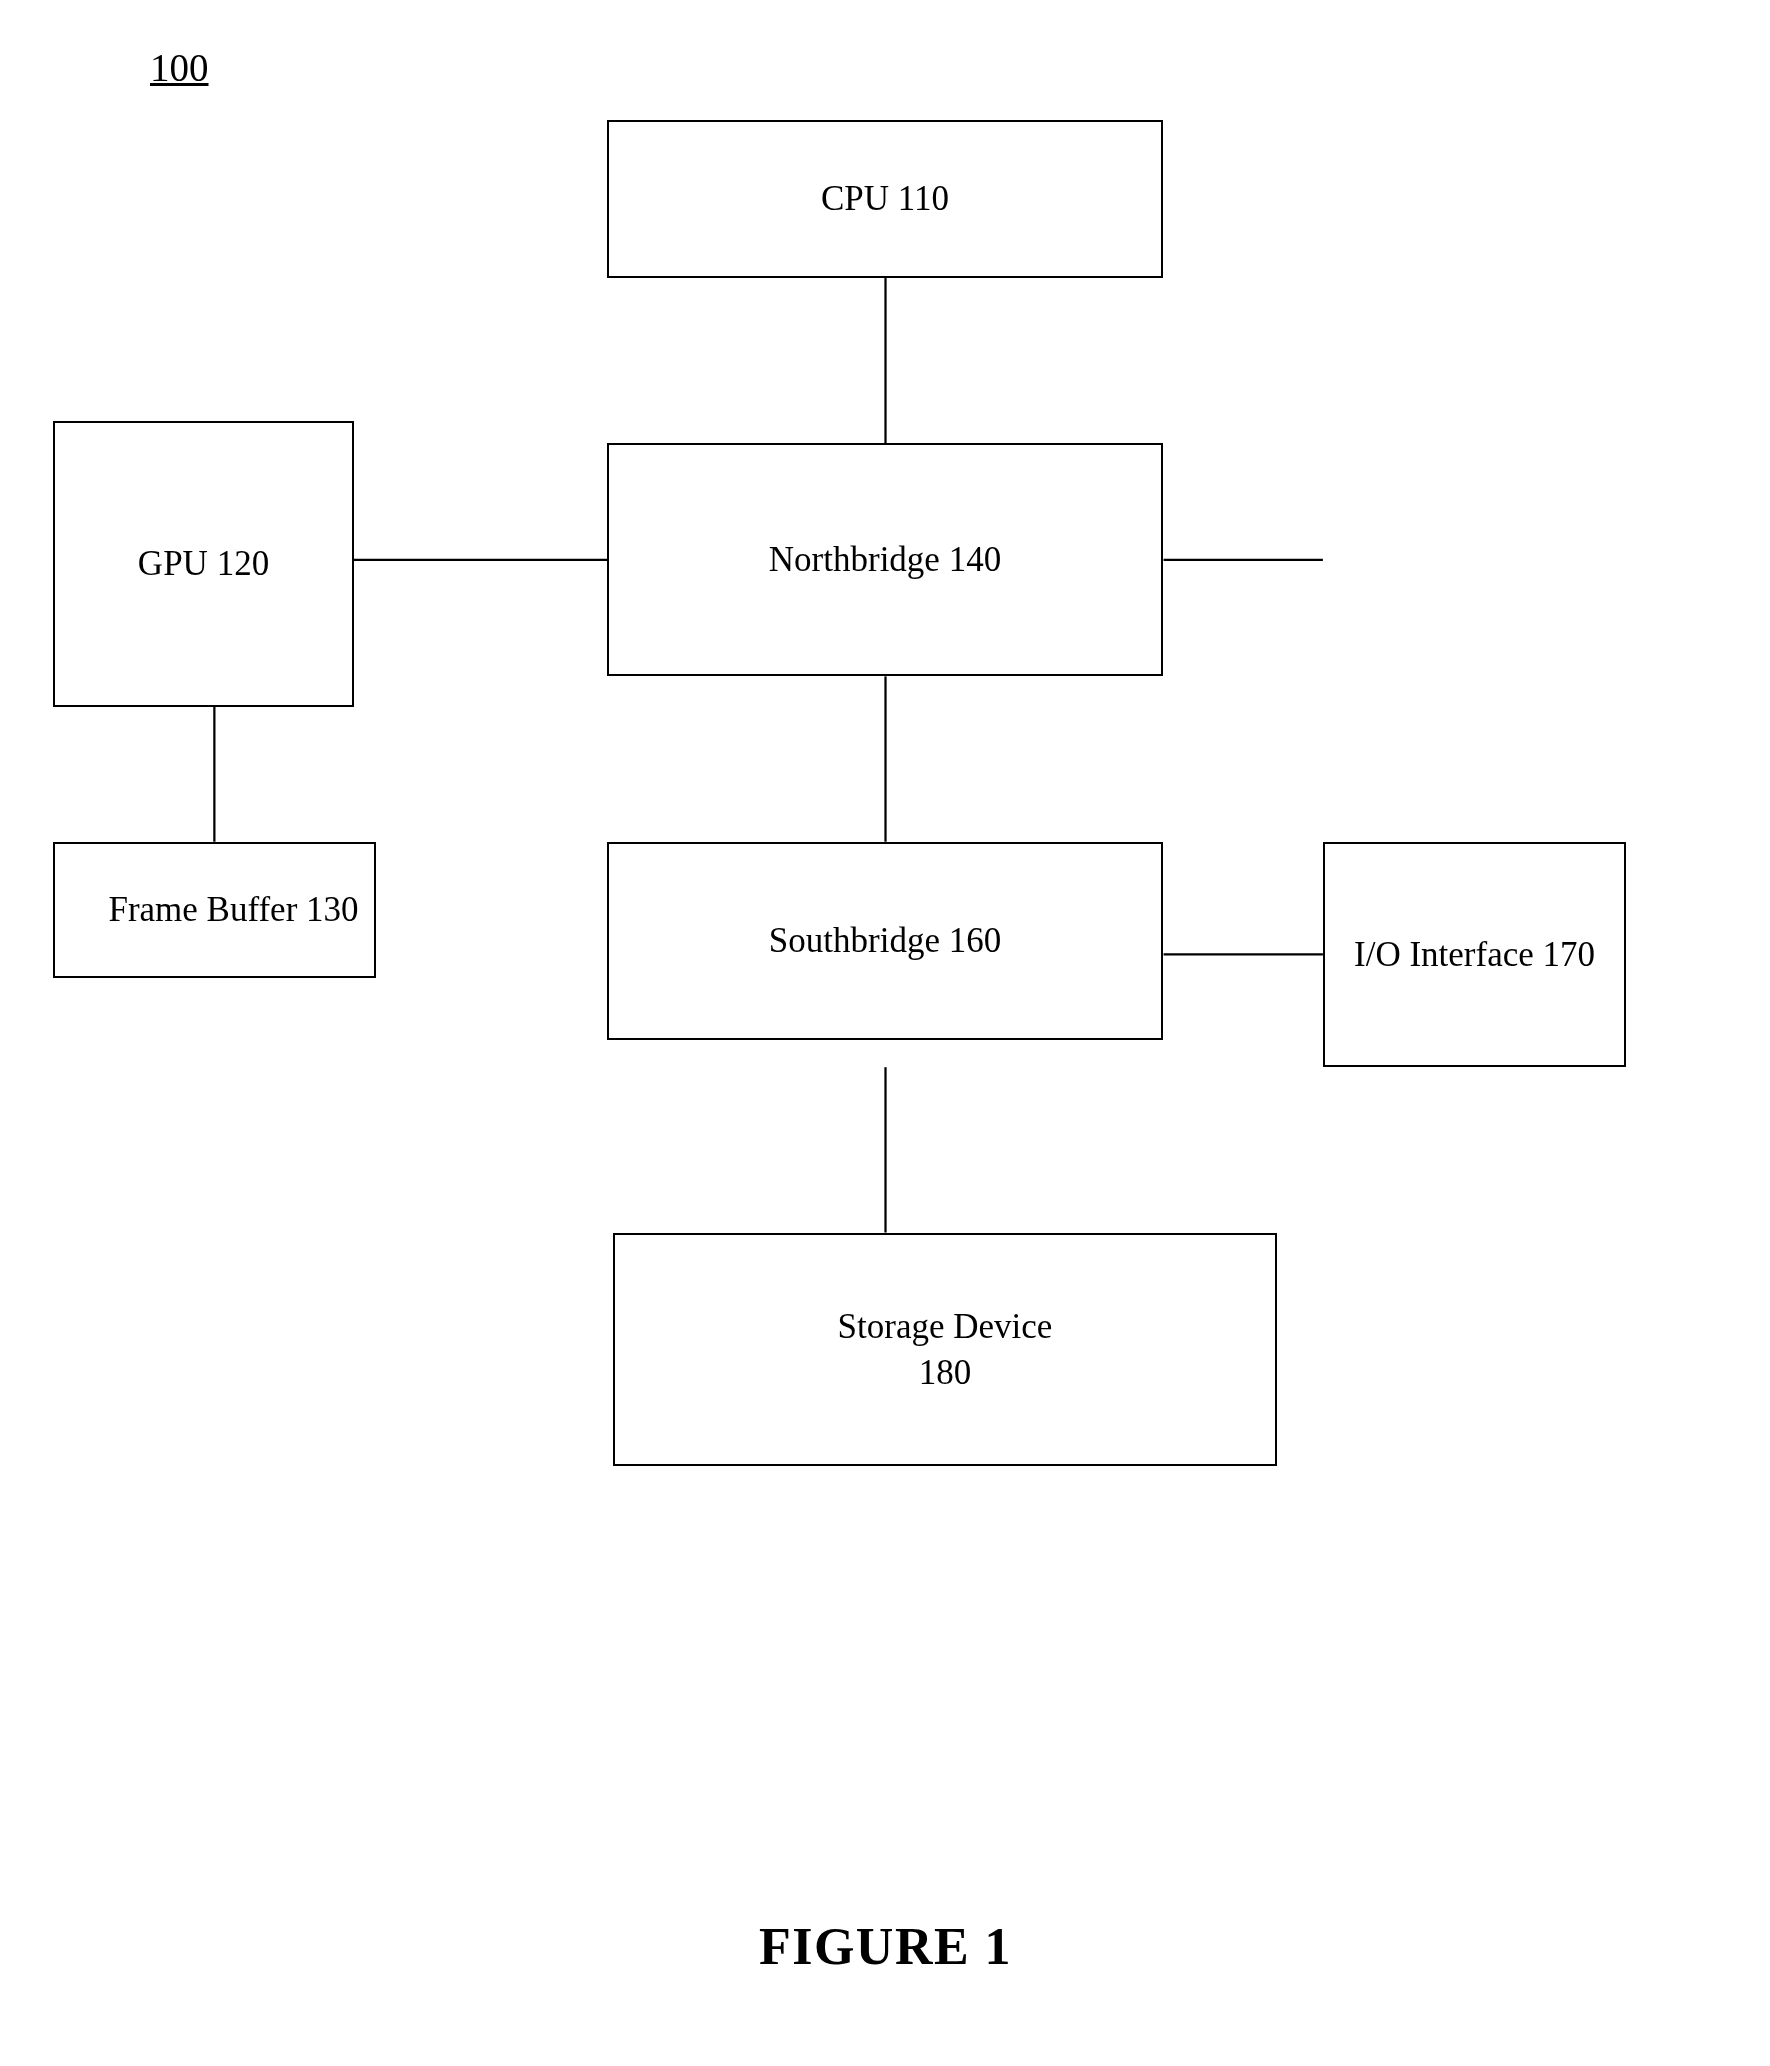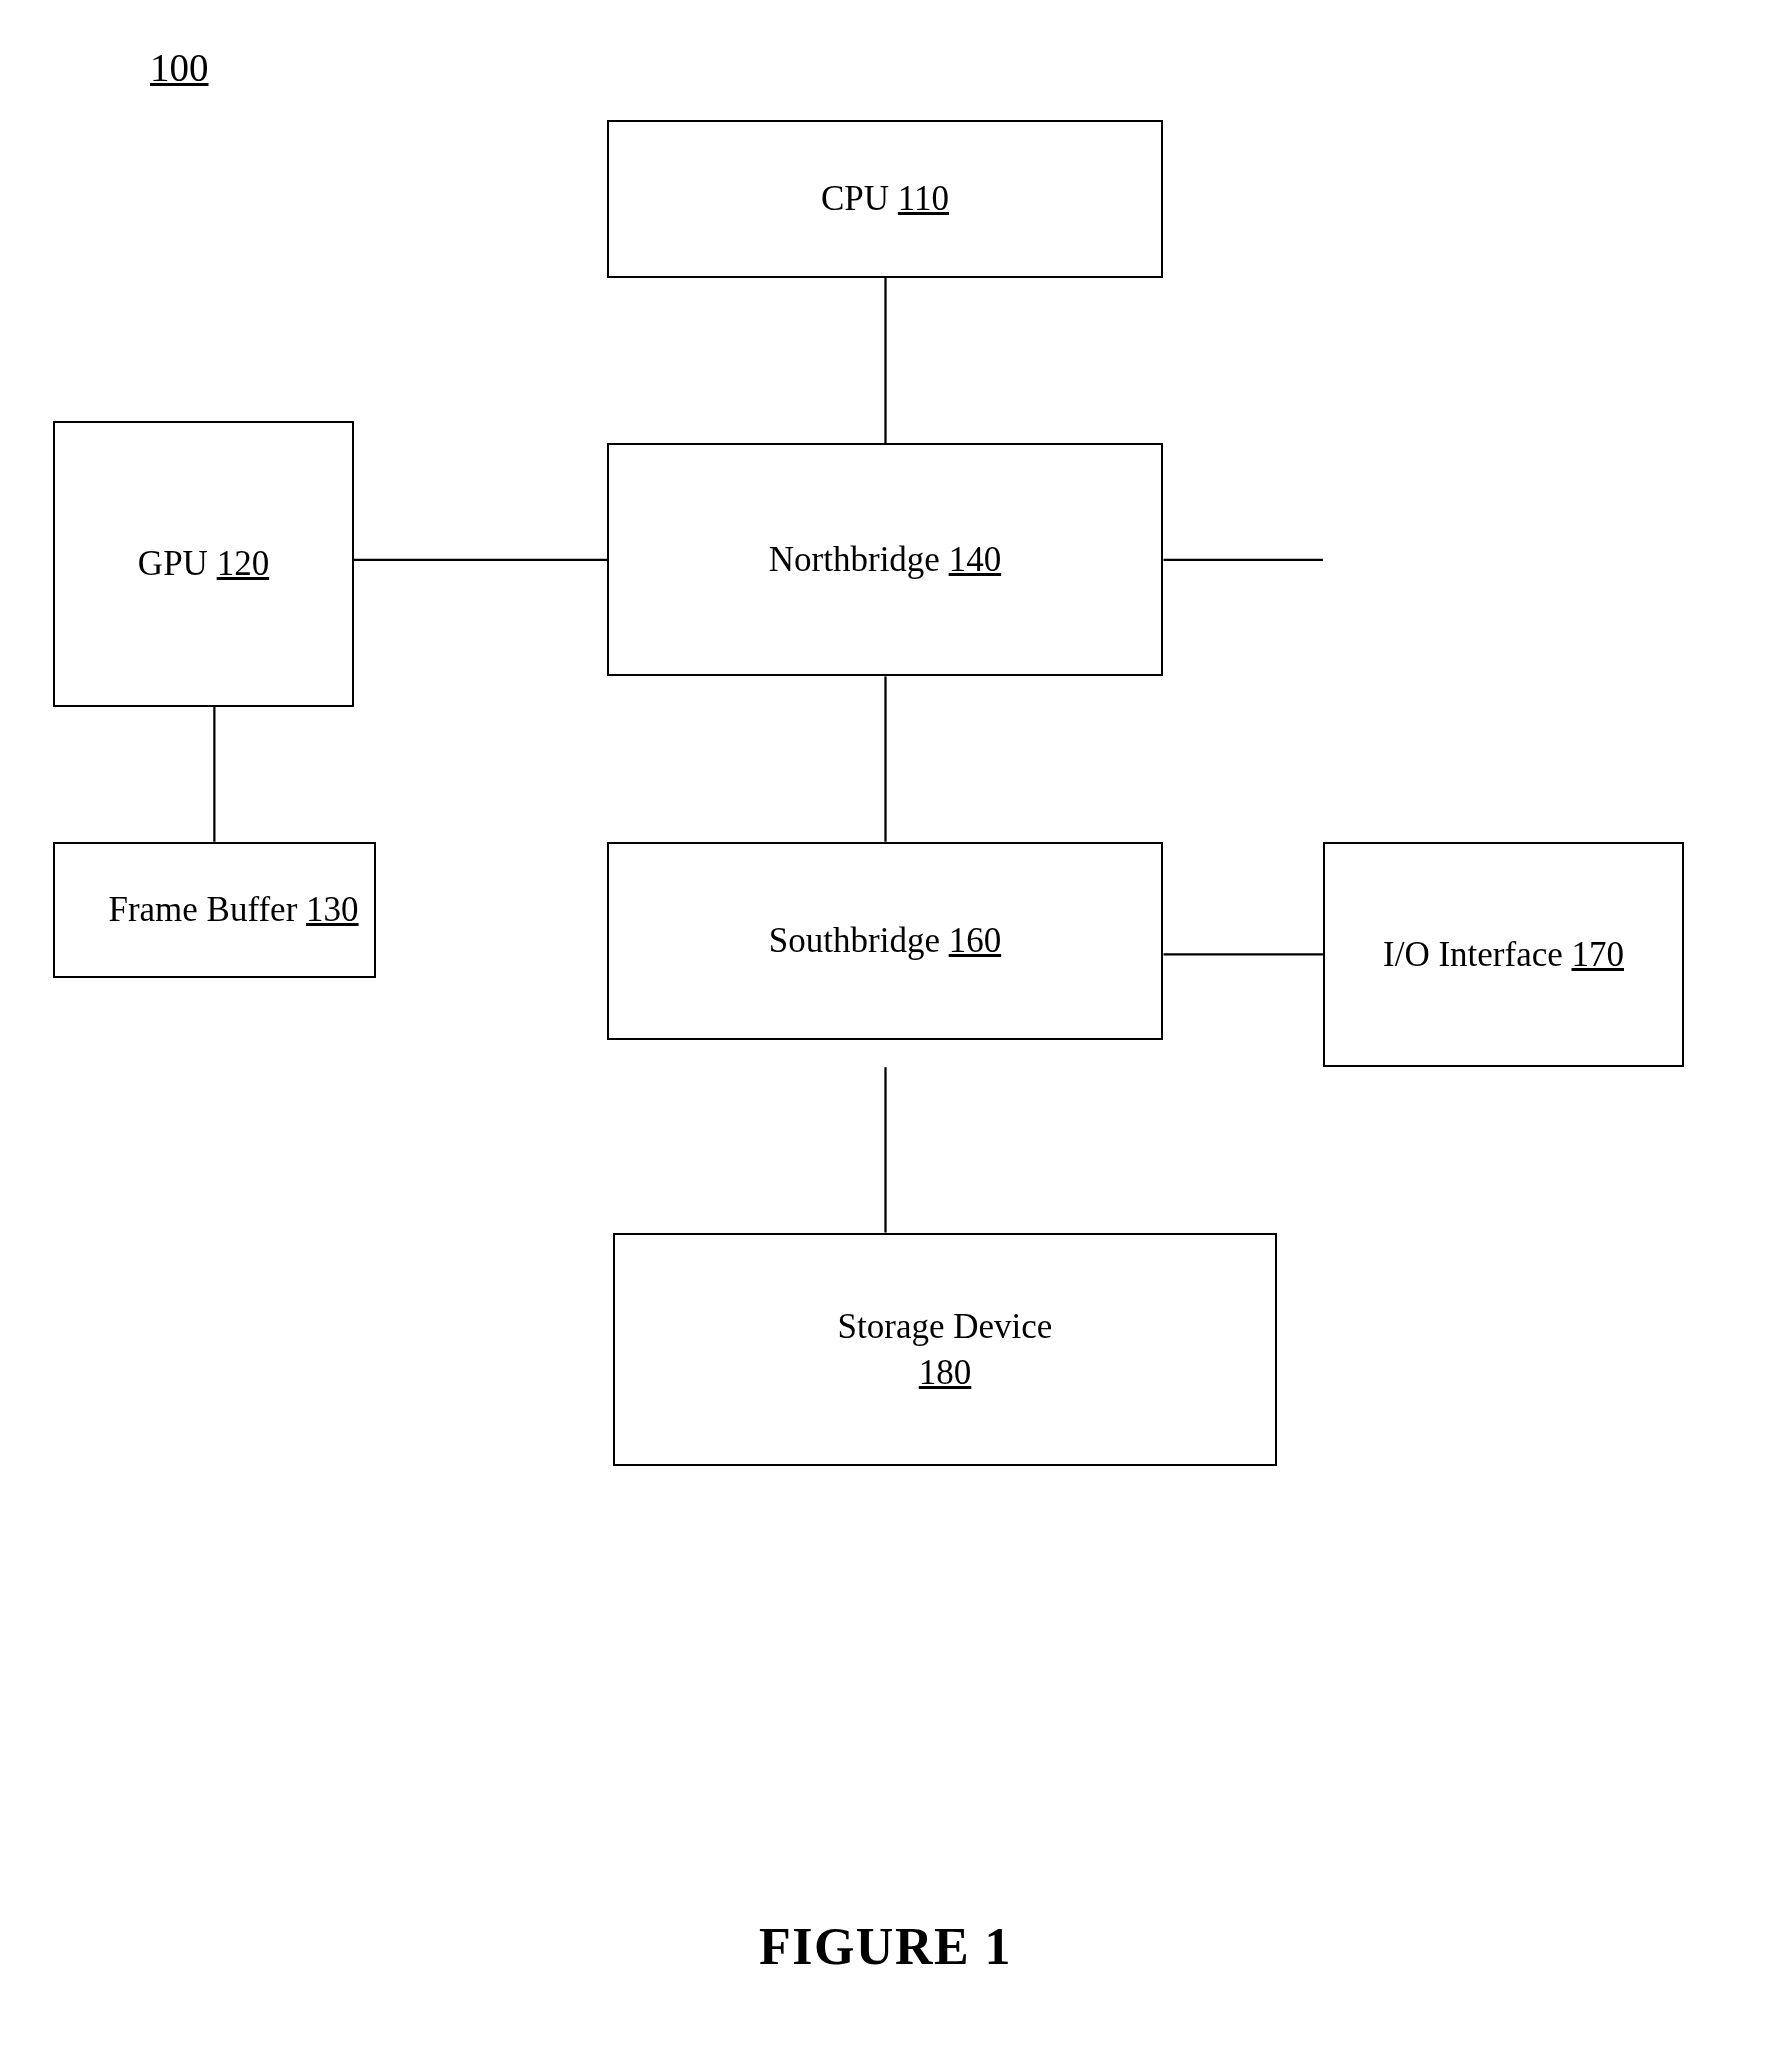--- a/index.html
+++ b/index.html
@@ -53,21 +53,20 @@
       justify-content: center;
       text-align: center;
     }
 
     .box-label {
       font-size: 35px;
       line-height: 1.3;
     }
 
     .box-label .ref {
-      text-decoration: underline;
     }
 
     
     .connectors {
       position: absolute;
       top: 0;
       left: 0;
       width: 100%;
       height: 100%;
       pointer-events: none;
@@ -121,21 +120,21 @@
       Frame Buffer <span class="ref">130</span>
     </span>
   </div>
 
   <div class="box" style="left: 607px; top: 842px; width: 556px; height: 198px;">
     <span class="box-label">
       Southbridge <span class="ref">160</span>
     </span>
   </div>
 
-  <div class="box" style="left: 1323px; top: 842px; width: 361px; height: 225px;">
+  <div class="box" style="left: 1323px; top: 842px; width: 303px; height: 225px;">
     <span class="box-label">
       I/O Interface <span class="ref">170</span>
     </span>
   </div>
 
   <div class="box" style="left: 607px; top: 1233px; width: 664px; height: 233px; margin-left: 6px;">
     <span class="box-label">
       Storage Device<br><span class="ref">180</span>
     </span>
   </div>

